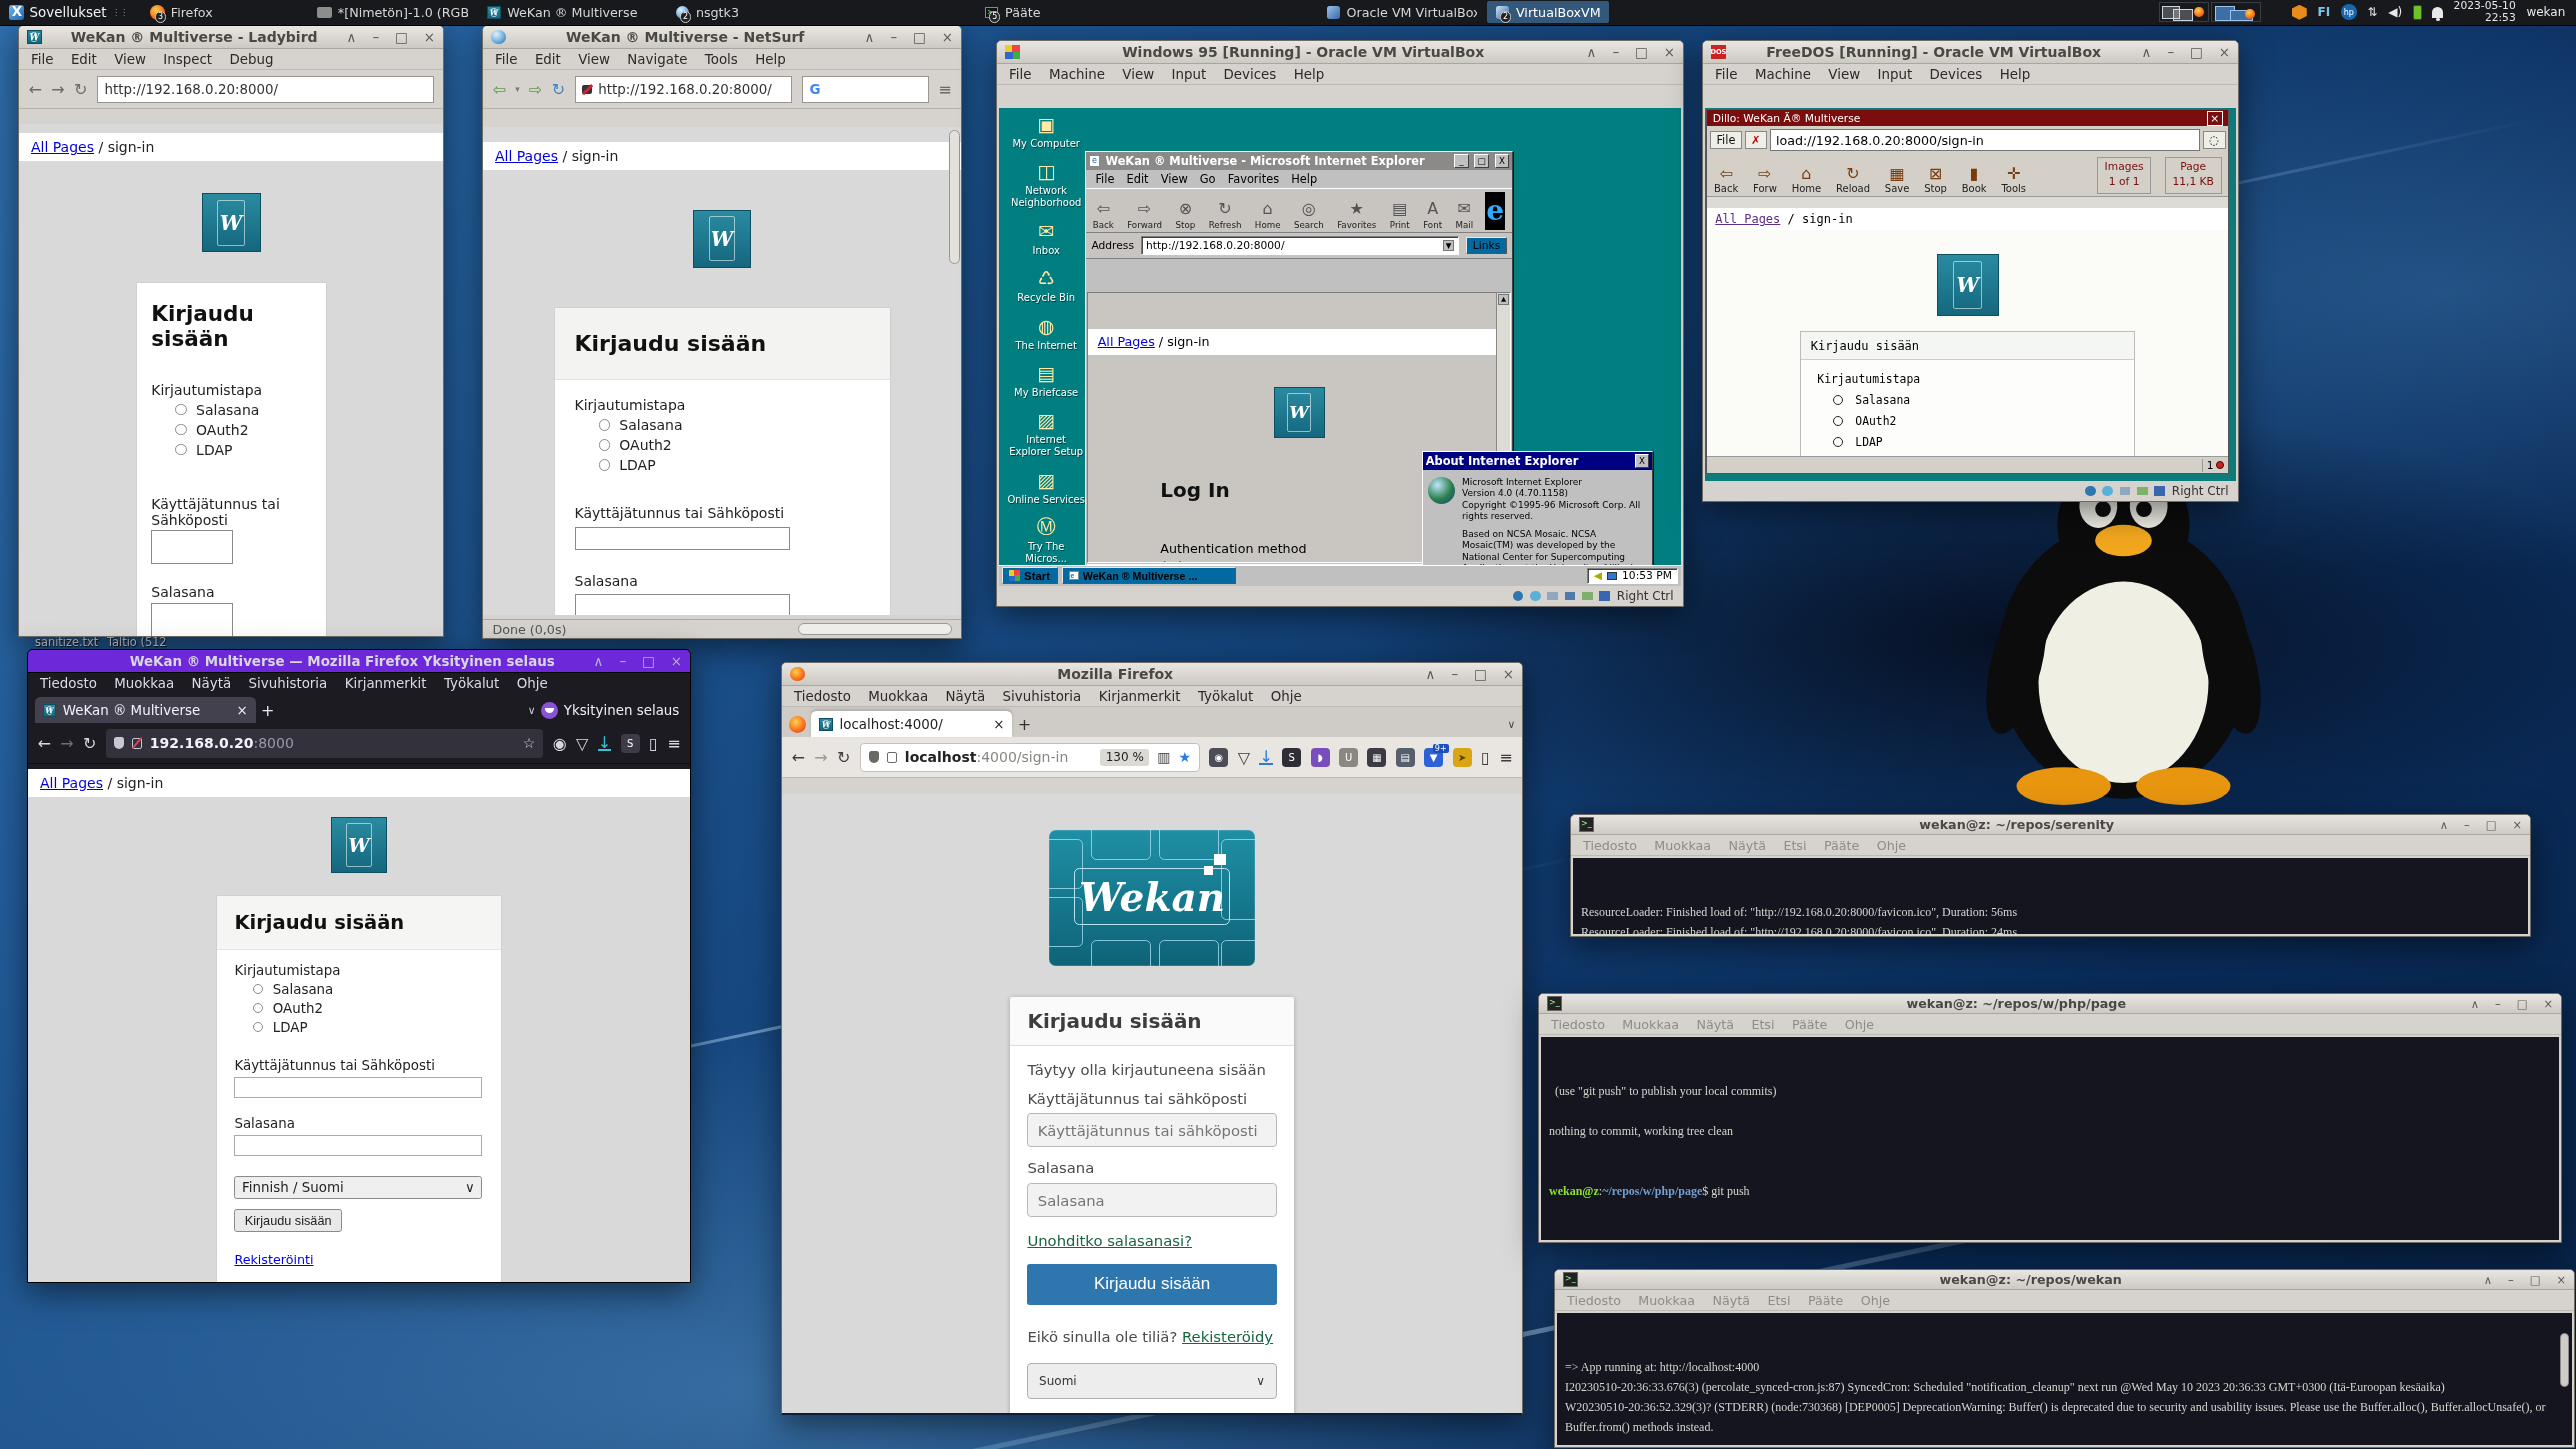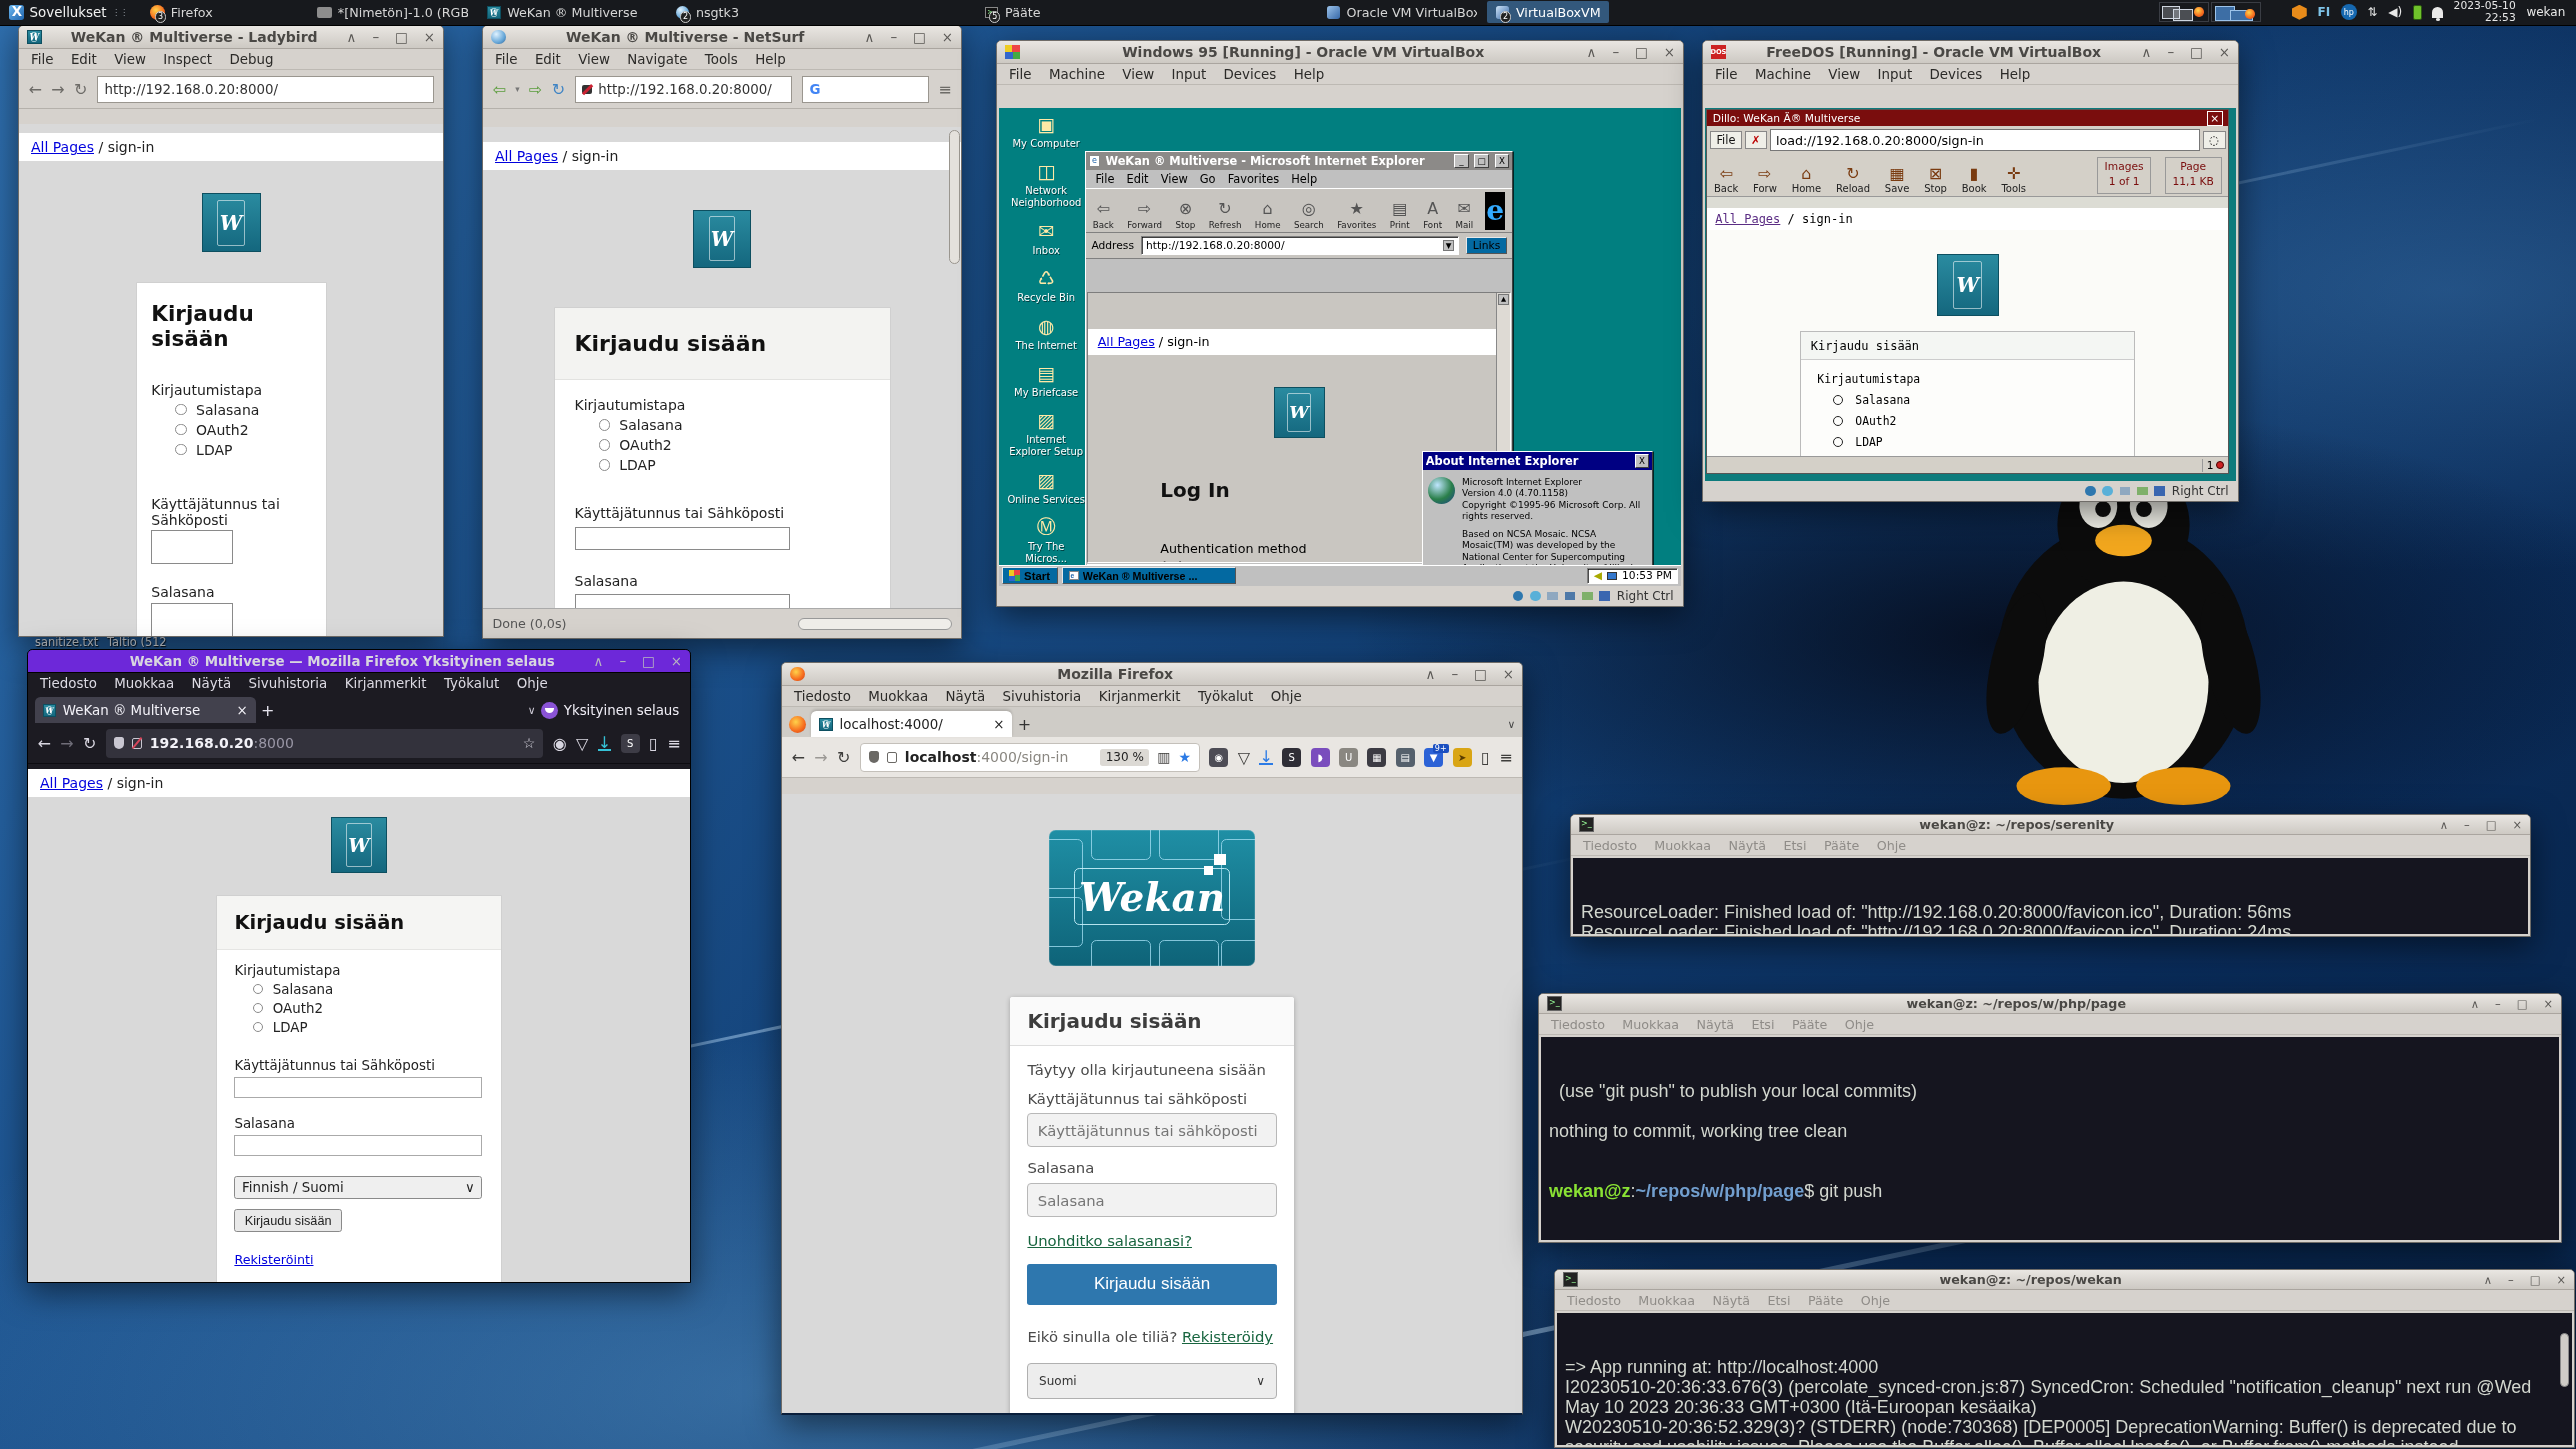--- a/index.html
+++ b/index.html
@@ -55,21 +55,21 @@
   .selbox { display:flex; align-items:center; justify-content:space-between; border:0.7px solid #8a8a8a; background:#efefef; font-size:13.4px; color:#222; padding:2.7px 6.7px; border-radius:2.7px; }
   .btn { display:inline-block; border:0.7px solid #8a8a8a; background:#e9e9e9; border-radius:2.7px; font-size:14px; color:#222; padding:3.4px 9.4px; }
   .plink { display:block; color:#0000dd; text-decoration:underline; font-size:14px; }
 
   
   .navrow { display:flex; align-items:center; gap:9.4px; padding:5.4px 9.4px; border-bottom:0.7px solid #b5b1ab; }
   .nbt { font-size:16px; color:#6d6b67; }
   .urlbox { flex:1; display:flex; align-items:center; gap:6.7px; background:#fff; border:0.7px solid #9a968f; padding:3.4px 6.7px; font-size:13.4px; color:#333; height:27px; }
 
   
-  .termbody { position:absolute; left:2px; right:2px; bottom:2px; background:#15151f; padding:4px 8px; font-family:Liberation Sans, sans-serif; font-size:18px; color:#d3d7cf; line-height:20px; white-space:pre-wrap; word-break:break-word; }
+  .termbody { position:absolute; left:2px; right:2px; bottom:2px; background:#15151f; padding:4px 8px; font-family:Liberation Serif, serif; font-size:12px; color:#d3d7cf; line-height:20px; white-space:pre-wrap; word-break:break-word; }
   .mbar.tm .mi { color:#8f8c88; font-size:12.7px; }
   .tuser { color:#8ae234; font-weight:bold; }
   .tpath { color:#729fcf; font-weight:bold; }
   .tscroll { position:absolute; right:2.7px; top:5.4px; width:9.4px; height:40px; border:0.7px solid #8a8a8a; border-radius:4.7px; background:#cfccc7; }
 
   
   .vmscreen { position:absolute; left:2px; right:2px; background:#017f80; overflow:hidden; }
   .w95win { position:absolute; background:#c0c0c0; border:1.3px solid #fff; border-right-color:#404040; border-bottom-color:#404040; box-shadow:0.7px 0.7px 0 #000; }
   .w95tbar { height:18px; background:#8c8a88; display:flex; align-items:center; gap:5.4px; padding:0 2.7px; }
   .w95tbar.active { background:#000082; }
@@ -298,21 +298,21 @@
           </div>
         <div class="flabel" style="margin-top:32px;">Käyttäjätunnus tai Sähköposti</div>
         <input class="tin" style="width: 215px; height: 23px; margin-top: 5.4px;">
         <div class="flabel" style="margin-top:23px;">Salasana</div>
         <input class="tin" style="width: 215px; height: 23px; margin-top: 5.4px;">
 
       </div>
     </div>
     <div class="scrollv" style="top:2.7px; height:134px;"></div>
   </div>
-  <div style="position:absolute; left:0; right:0; bottom:0; height:30px; background:#d6d2cd; border-top:0.7px solid #aaa; display:flex; align-items:center; justify-content:space-between; padding:0 9.4px;">
+  <div style="position:absolute; left:0; right:0; bottom:0; height:19px; background:#d6d2cd; border-top:0.7px solid #aaa; display:flex; align-items:center; justify-content:space-between; padding:0 9.4px;">
     <span style="font-size:12.7px; color:#555;">Done (0,0s)</span>
     <span style="width:154px; height:12px; border:0.7px solid #999; border-radius:6px; background:#efede9;"></span>
   </div>
 </section>
 
 <section class="win" style="left:996px; top:40px; width:688px; height:567px;">
   <div class="tbar">
     <span class="ticon" style="background:conic-gradient(#e44 0 25%, #4a4 0 50%, #36c 0 75%, #ec2 0);"></span>
     <span class="ttl">Windows 95 [Running] - Oracle VM VirtualBox</span>
     <span class="wbtns">

